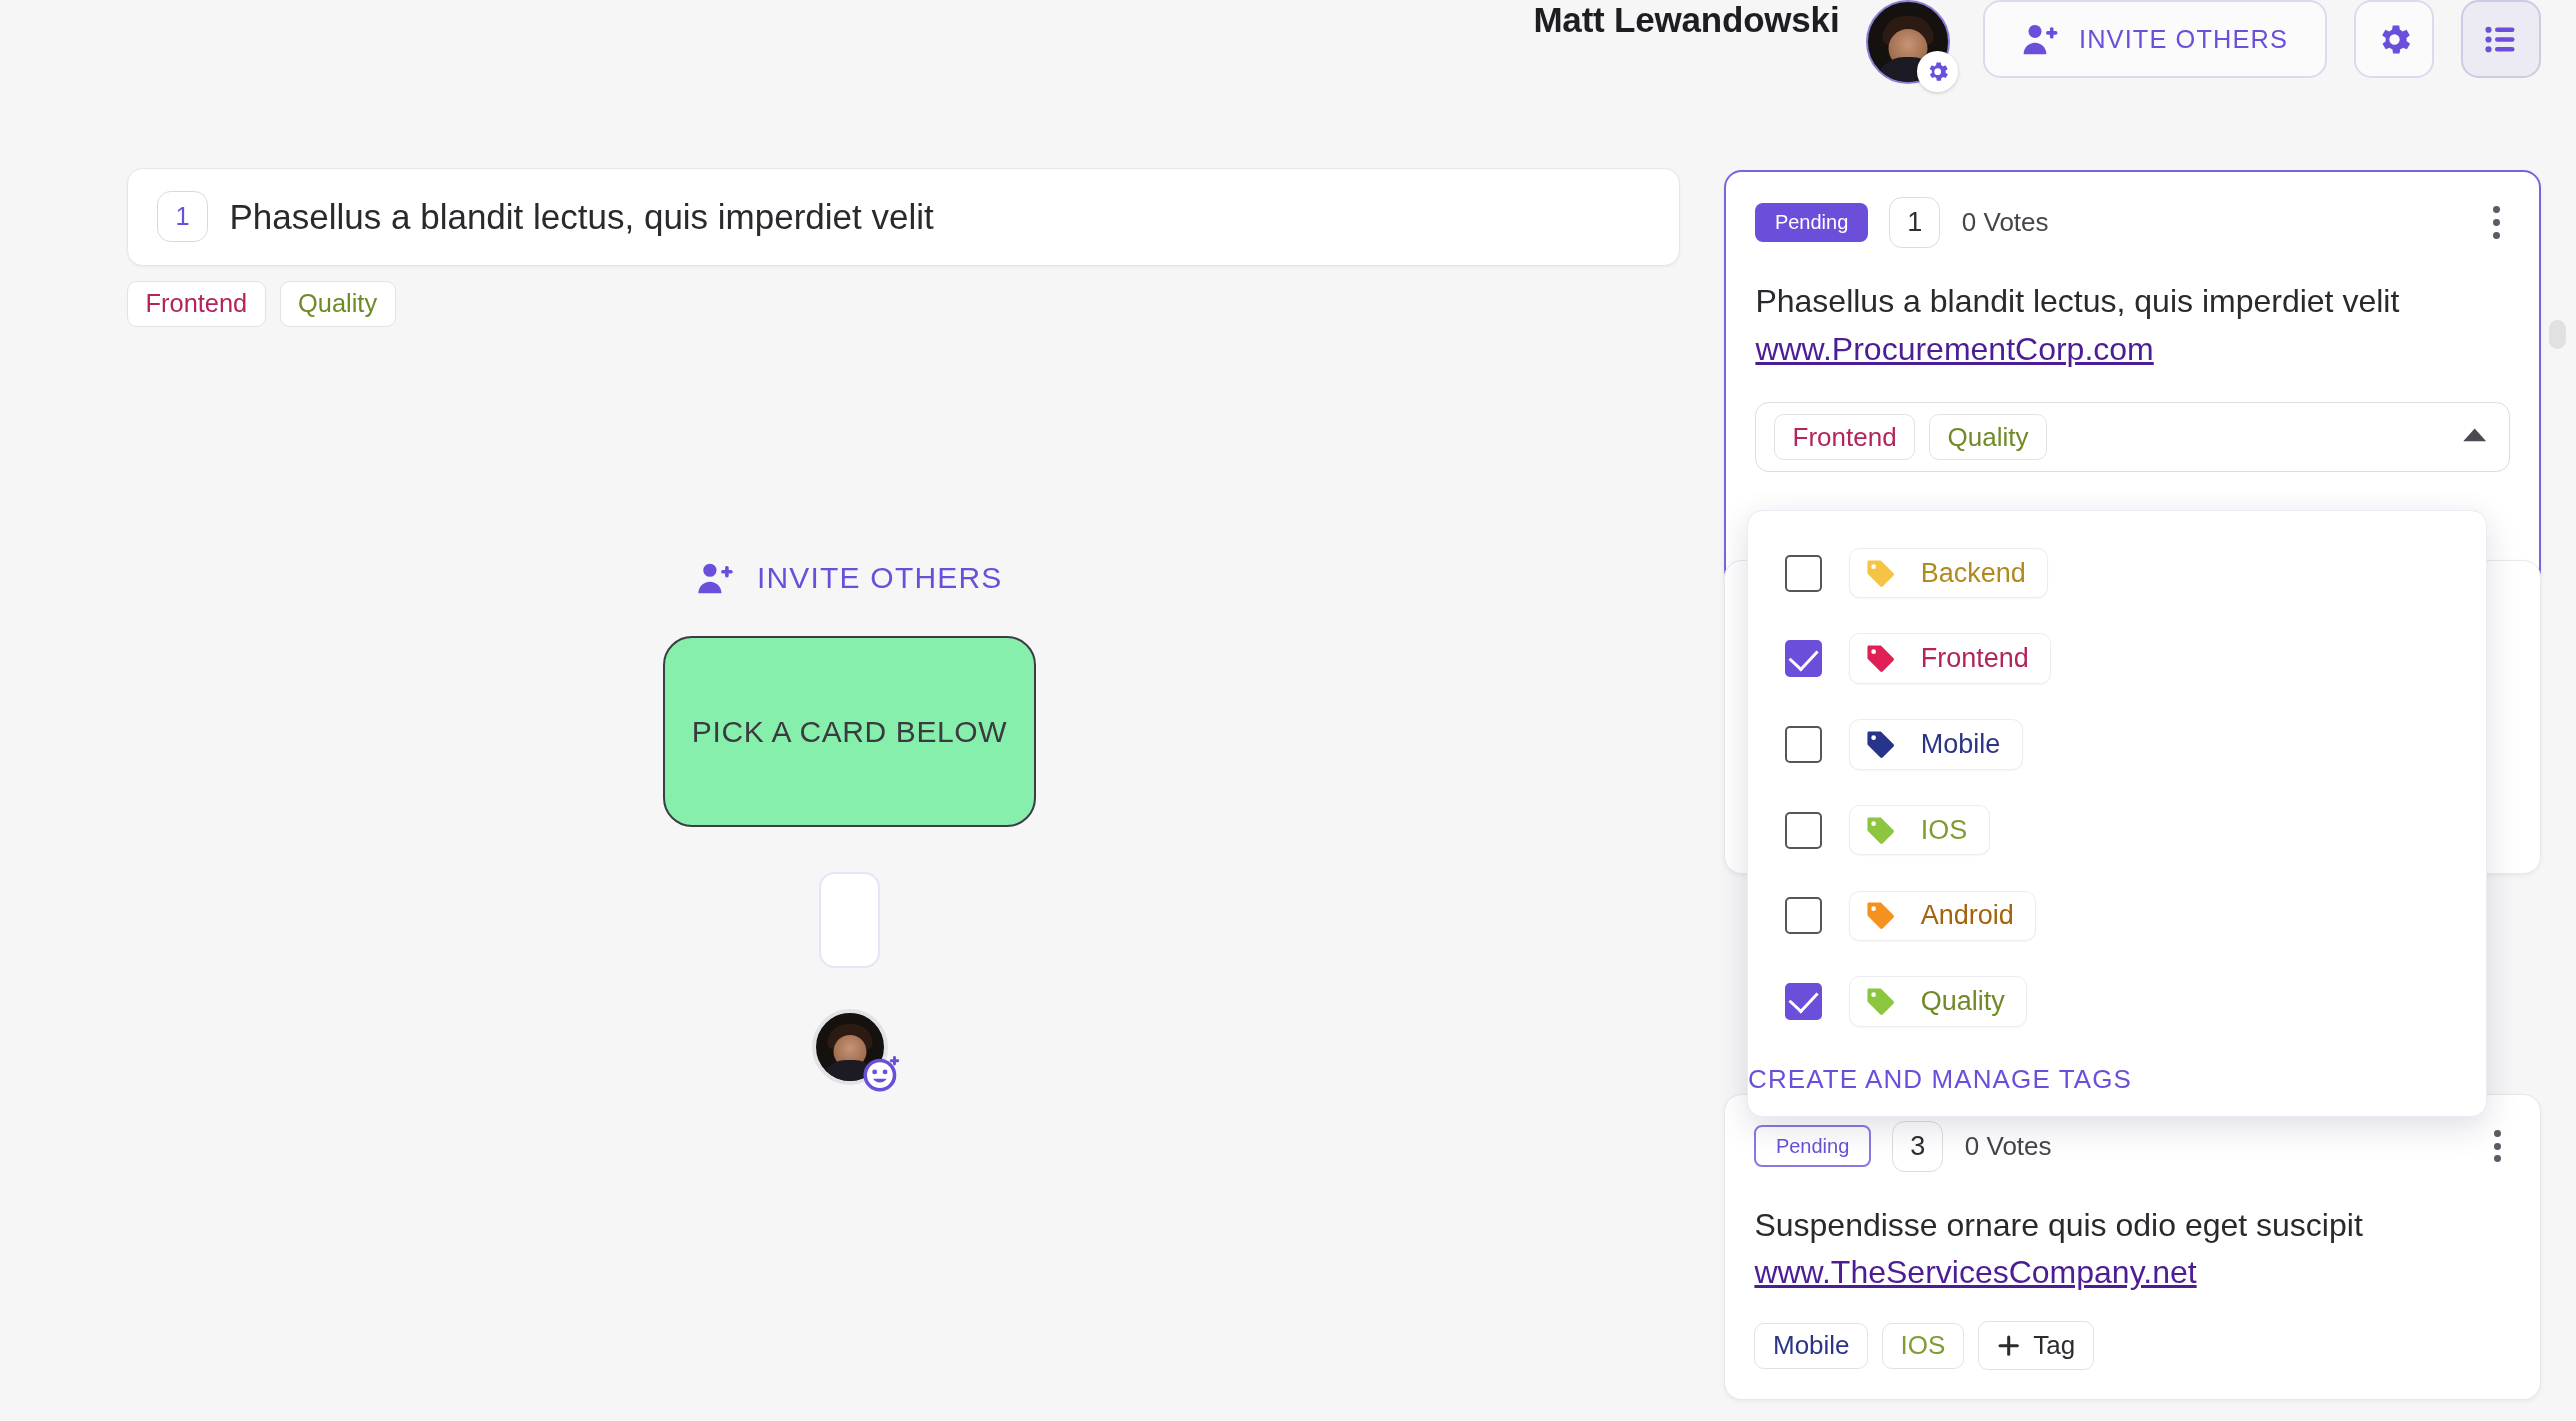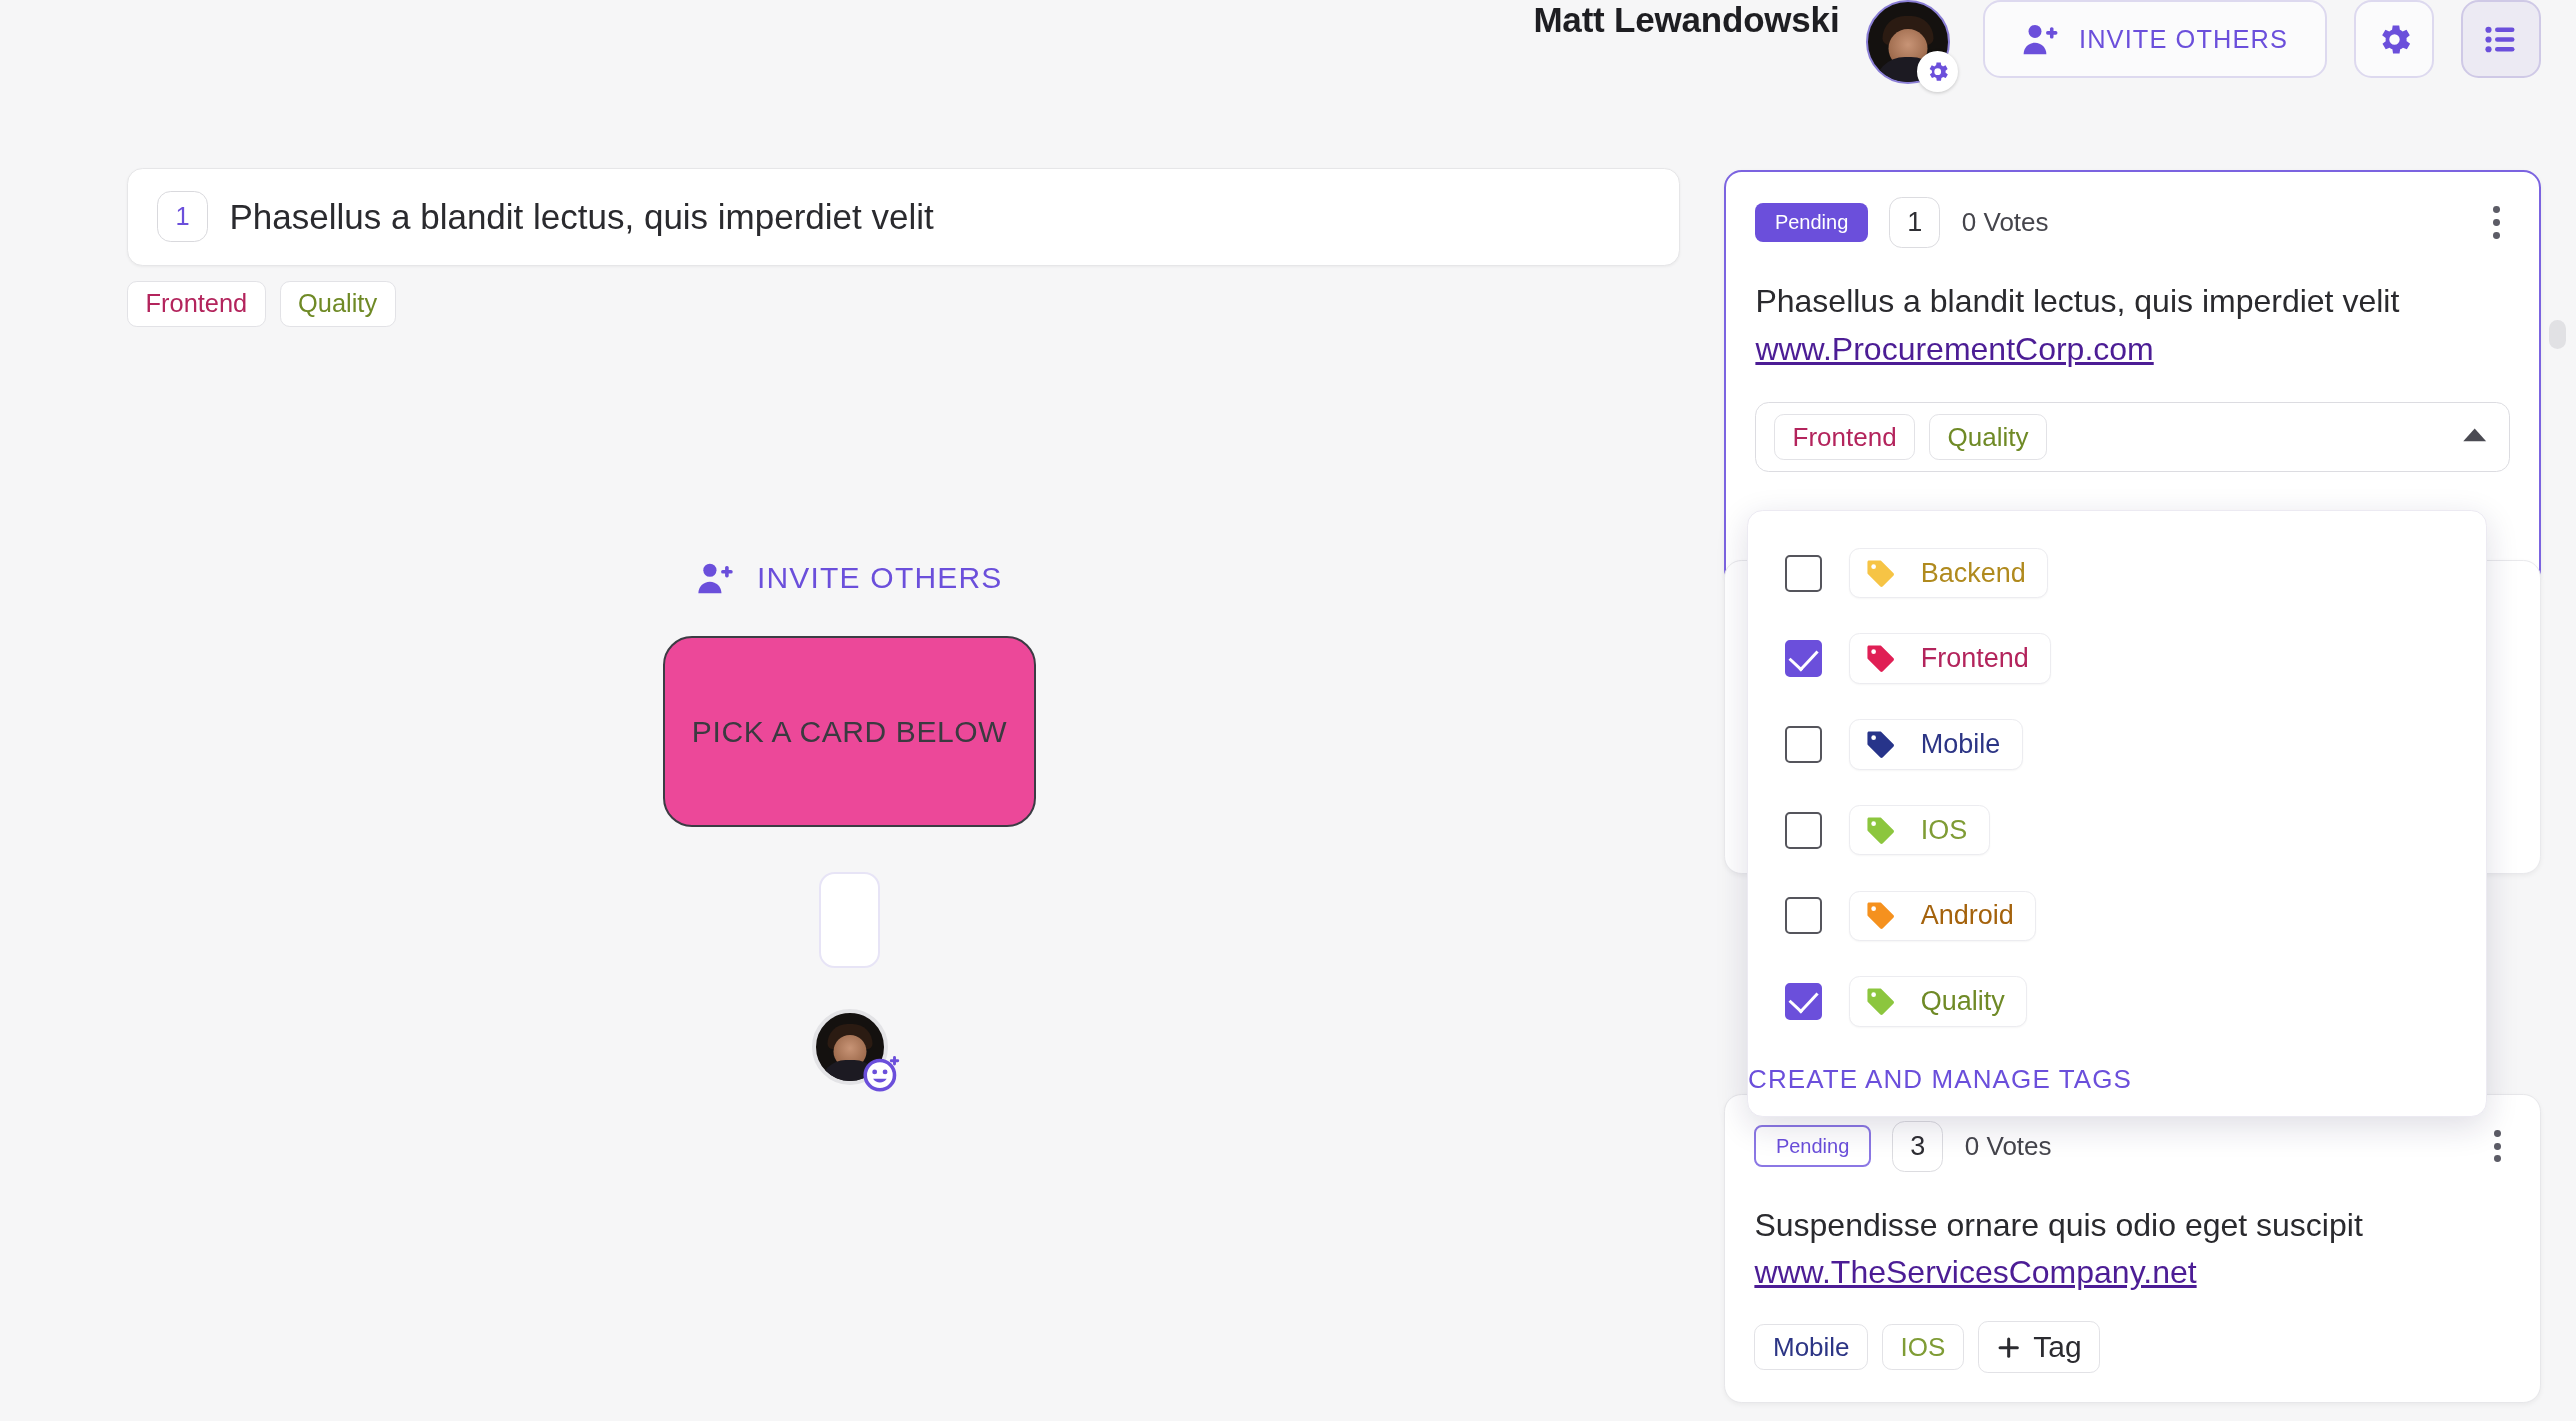--- a/index.html
+++ b/index.html
@@ -94,21 +94,21 @@
   }
   .invite-inline {
     display: flex; align-items: center; gap: 19.5px; cursor: pointer;
     margin-top: 68px;
   }
   .invite-inline .label {
     font-size: 30px; font-weight: 500; color: #6b4fdb; letter-spacing: 1.2px;
   }
   .pickcard {
     margin-top: 41px;
-    width: 373px; height: 191px; background: #ec4899;
+    width: 373px; height: 191px; background: #86efac;
     border: 2px solid #3c3c44; border-radius: 29px;
     display: flex; align-items: center; justify-content: center;
     font-size: 30px; color: #3a3a40; letter-spacing: 0.6px;
   }
   .ghostcard {
     margin-top: 45px; width: 61px; height: 96px;
     background: #fff; border: 2.9px solid #e7e4f6; border-radius: 15.6px;
   }
   .seat {
     margin-top: 41px; position: relative; width: 76px; height: 76px;
@@ -167,21 +167,21 @@
   }
   .tagselect {
     margin-top: 33px; border: 1px solid #dcdce1; border-radius: 13.7px;
     min-height: 70px; display: flex; align-items: center; gap: 13.7px;
     padding: 9.8px 21.5px 9.8px 17.6px; background: #fff;
   }
   .tagselect .caret { margin-left: auto; }
   .cardtags { margin-top: 29px; display: flex; gap: 13.7px; align-items: center; }
   .addtag {
     border: 1px solid #e2e2e6; background: #fff; border-radius: 9.8px;
-    padding: 7.8px 17.6px; font-size: 30px; color: #2b2b30;
+    padding: 7.8px 17.6px; font-size: 26px; color: #2b2b30;
     display: flex; align-items: center; gap: 11.7px; cursor: pointer;
   }
 
   
   .ghost-behind {
     position: absolute; left: 25.4px; right: 35px; top: 404px; height: 314px;
     background: #fff; border: 1px solid #e9e9ec; border-radius: 17.6px;
     box-shadow: 0 2px 4.9px rgba(0,0,0,.05);
   }
 

